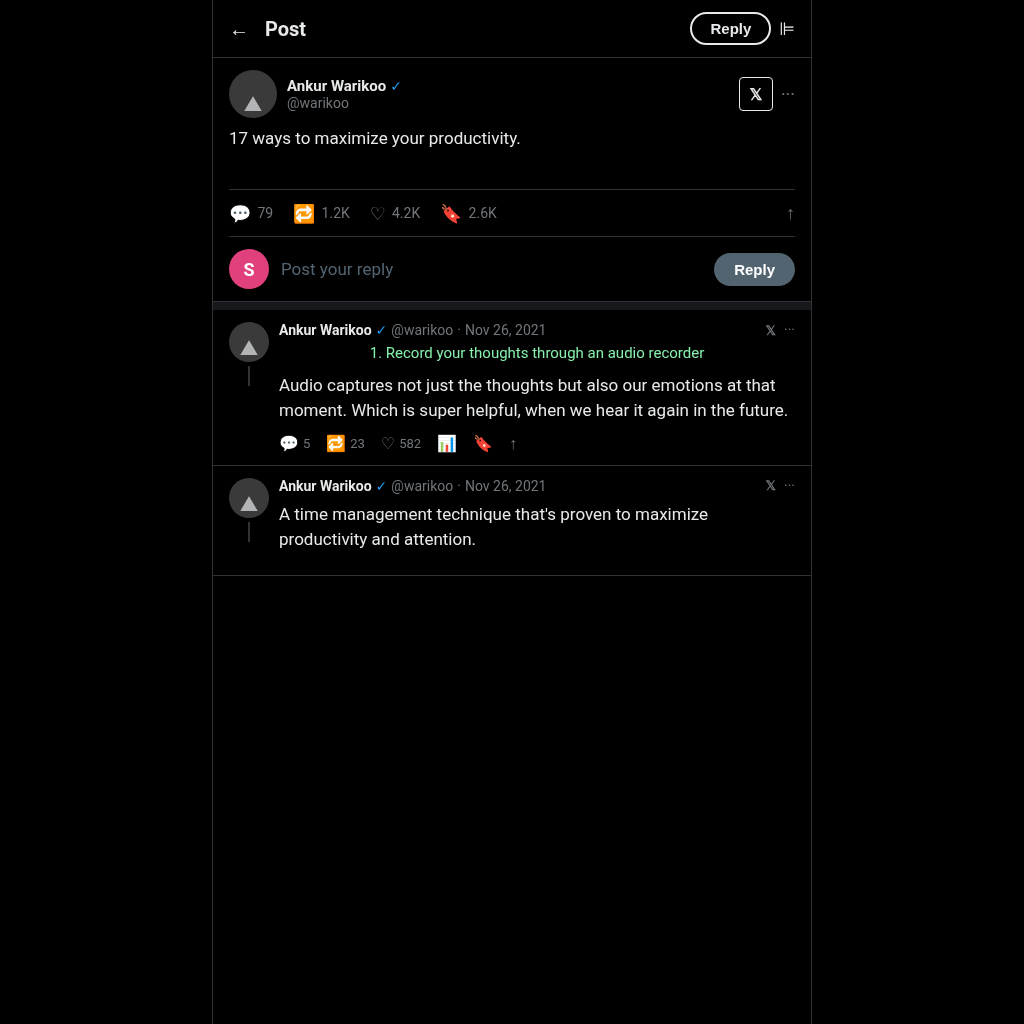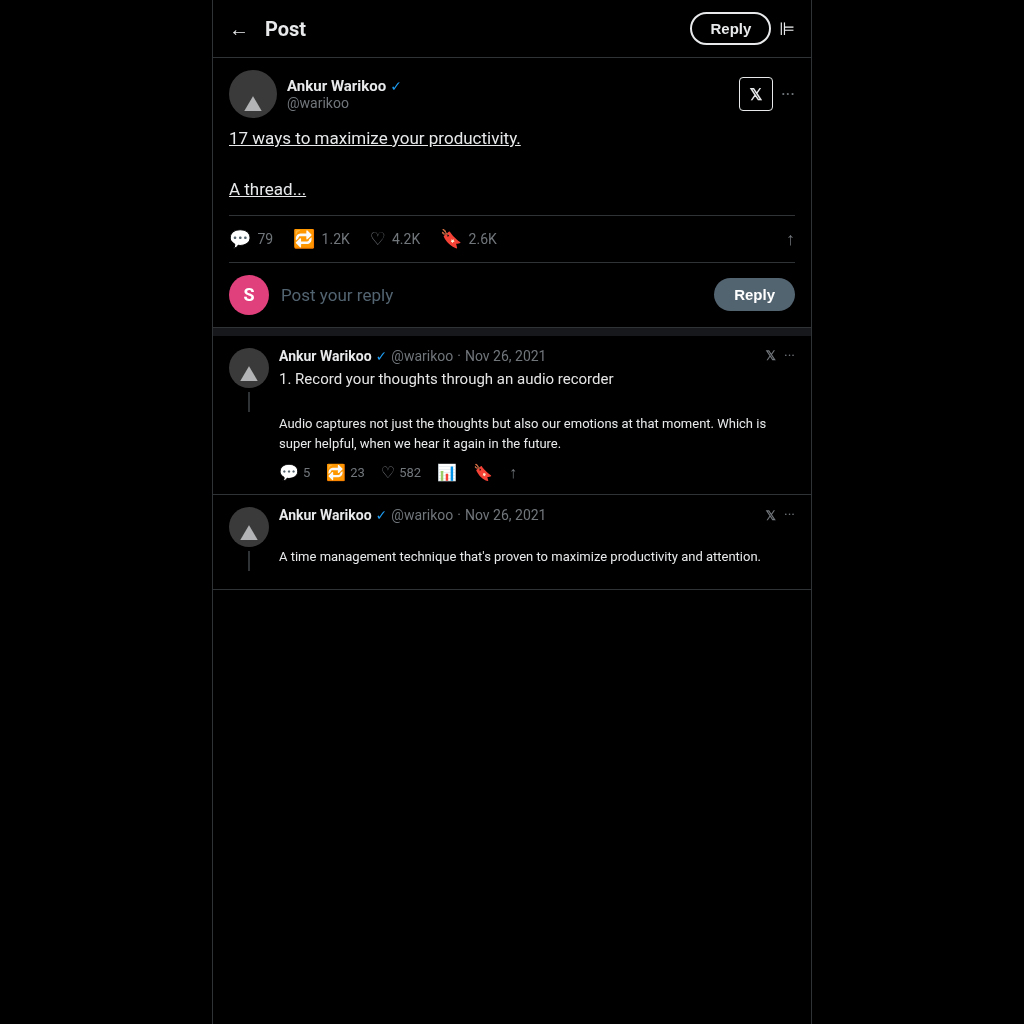--- a/index.html
+++ b/index.html
@@ -142,21 +142,20 @@
       color: #71767b;
       font-size: 18px;
       cursor: pointer;
     }
 
     .post-content {
       font-size: 17px;
       line-height: 1.5;
       color: #e7e9ea;
       margin-bottom: 12px;
-      text-decoration: underline;
     }
     .post-timestamp {
       font-size: 14px;
       color: #71767b;
       margin-bottom: 12px;
     }
 
     
     .stats-bar {
       border-top: 1px solid #2f3336;
@@ -280,28 +279,29 @@
     }
     .reply-meta-icons {
       display: flex;
       align-items: center;
       gap: 8px;
       color: #71767b;
     }
     .reply-text {
       font-size: 15px;
       line-height: 1.5;
-      color: #e5e5e5;
+      color: #86efac;
       margin-bottom: 4px;
+      text-align: center;
     }
     .reply-text-secondary {
-      font-size: 13px;
+      font-size: 17px;
       line-height: 1.5;
       color: #e7e9ea;
-      margin-top: 24px;
+      margin-top: 8px;
       margin-bottom: 10px;
     }
     .reply-stats {
       display: flex;
       align-items: center;
       gap: 16px;
       margin-top: 8px;
     }
     .reply-stat {
       display: flex;
@@ -348,21 +348,20 @@
       </div>
       <div class="post-actions-right">
         <div class="x-icon-box">𝕏</div>
         <span class="more-icon">···</span>
       </div>
     </div>
 
     <div class="post-content">
       <div>17 ways to maximize your productivity.</div>
       <br>
-      <div>A thread...</div>
     </div>
 
 
     <div class="stats-bar">
       <div class="stat-item">
         <span class="stat-icon">💬</span>
         <span>79</span>
       </div>
       <div class="stat-item">
         <span class="stat-icon">🔁</span>

